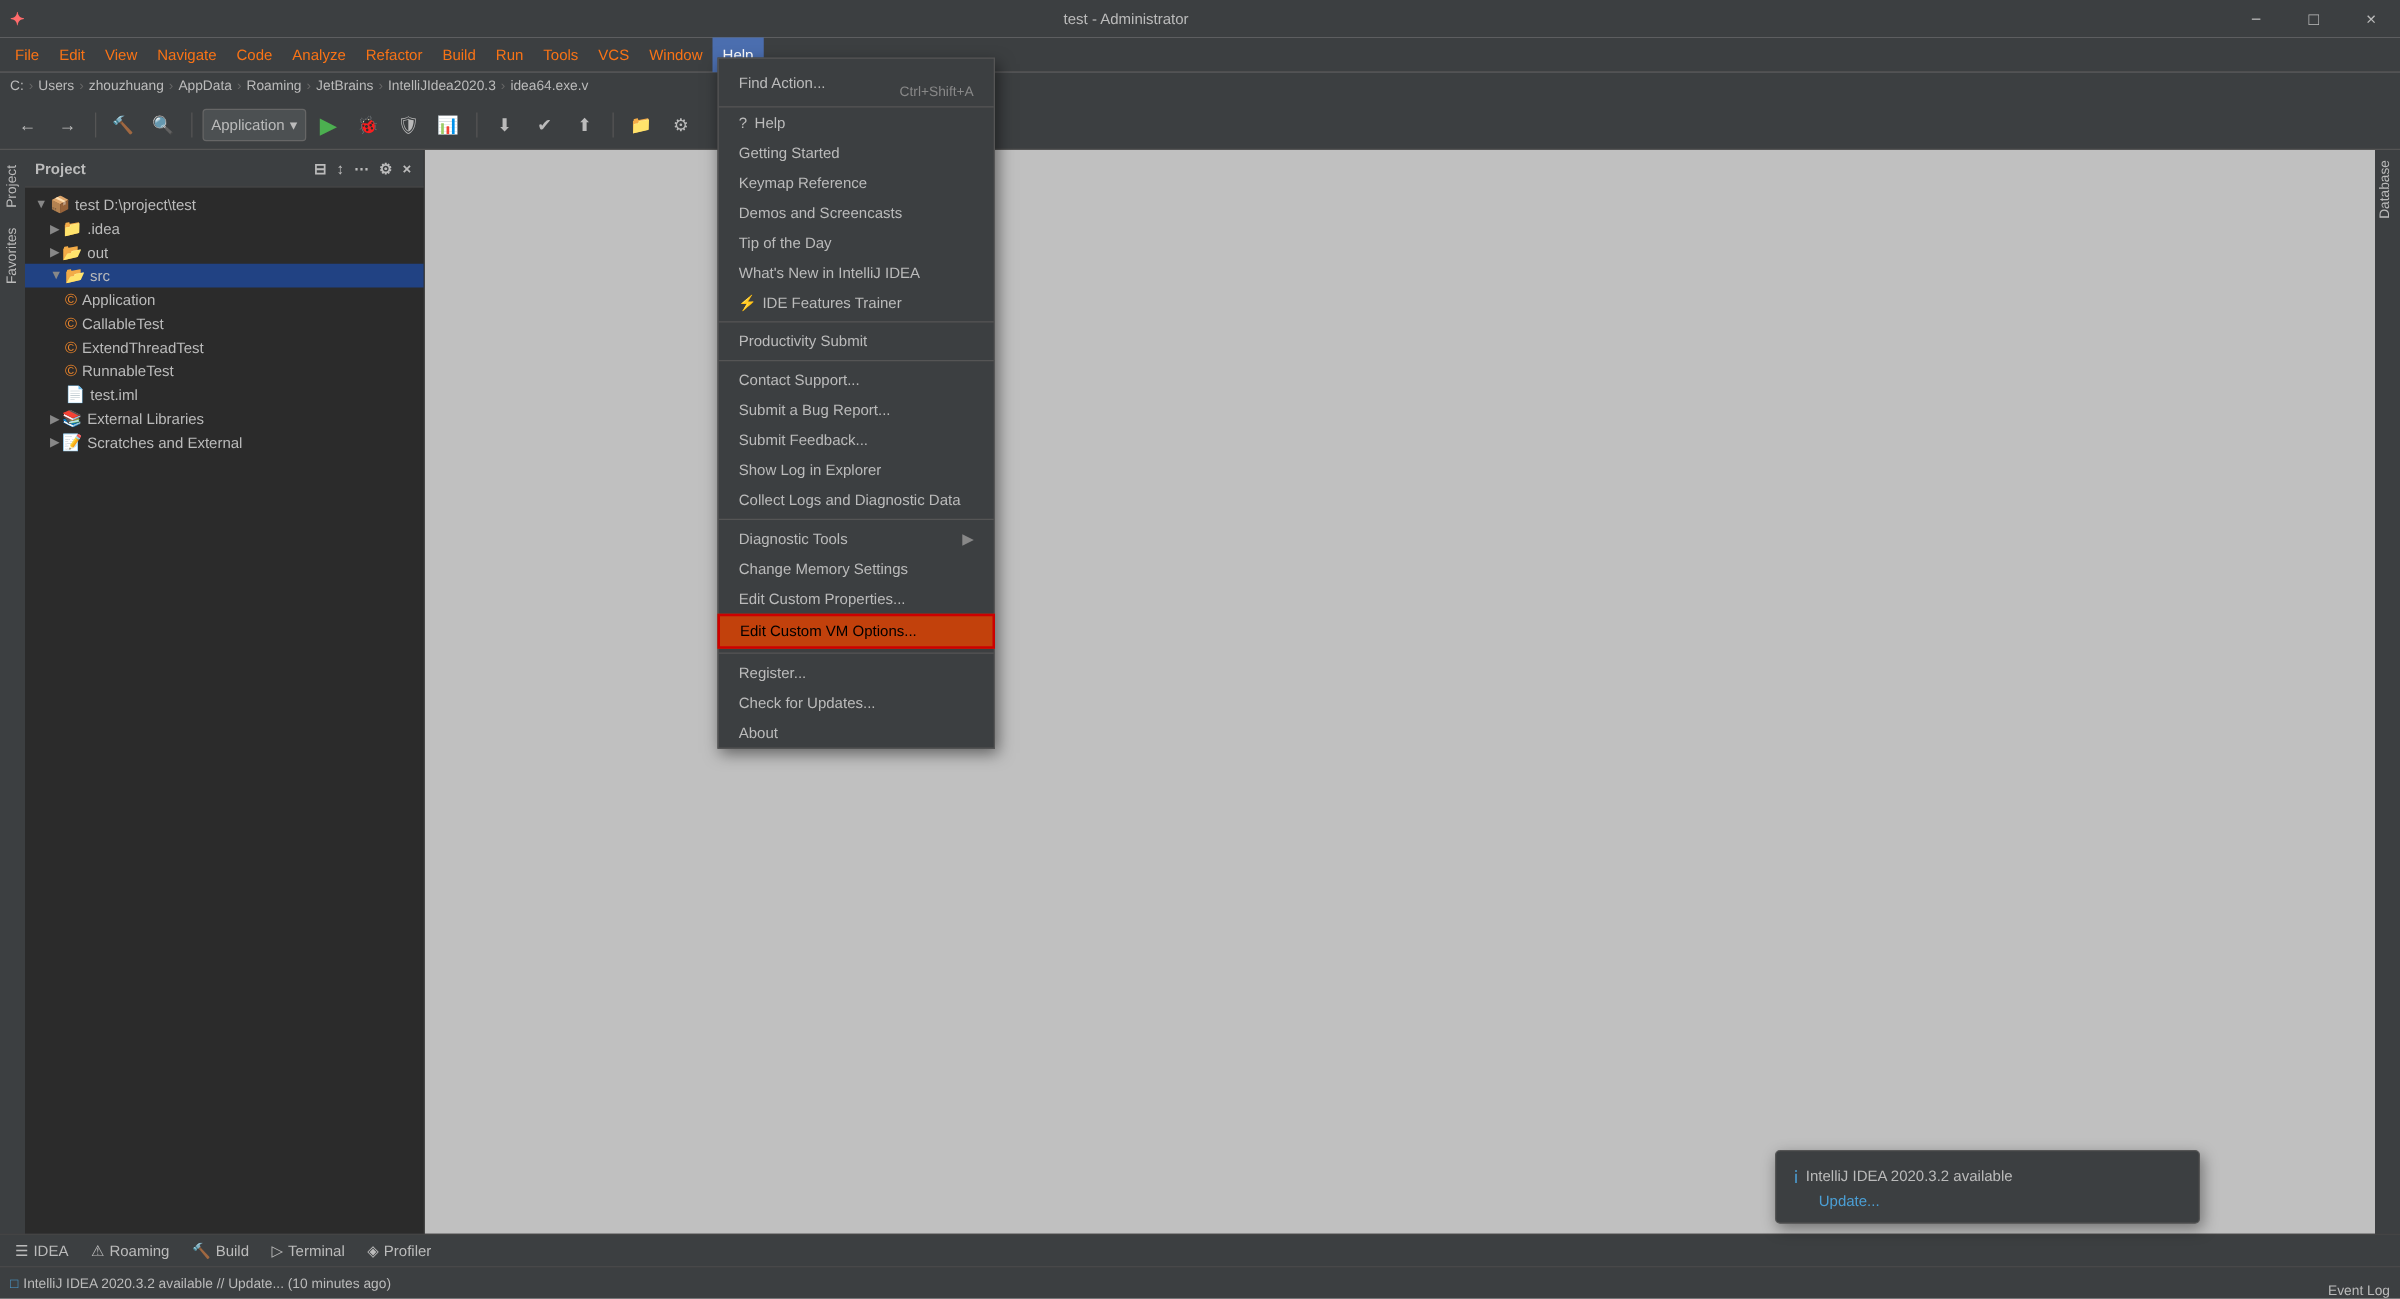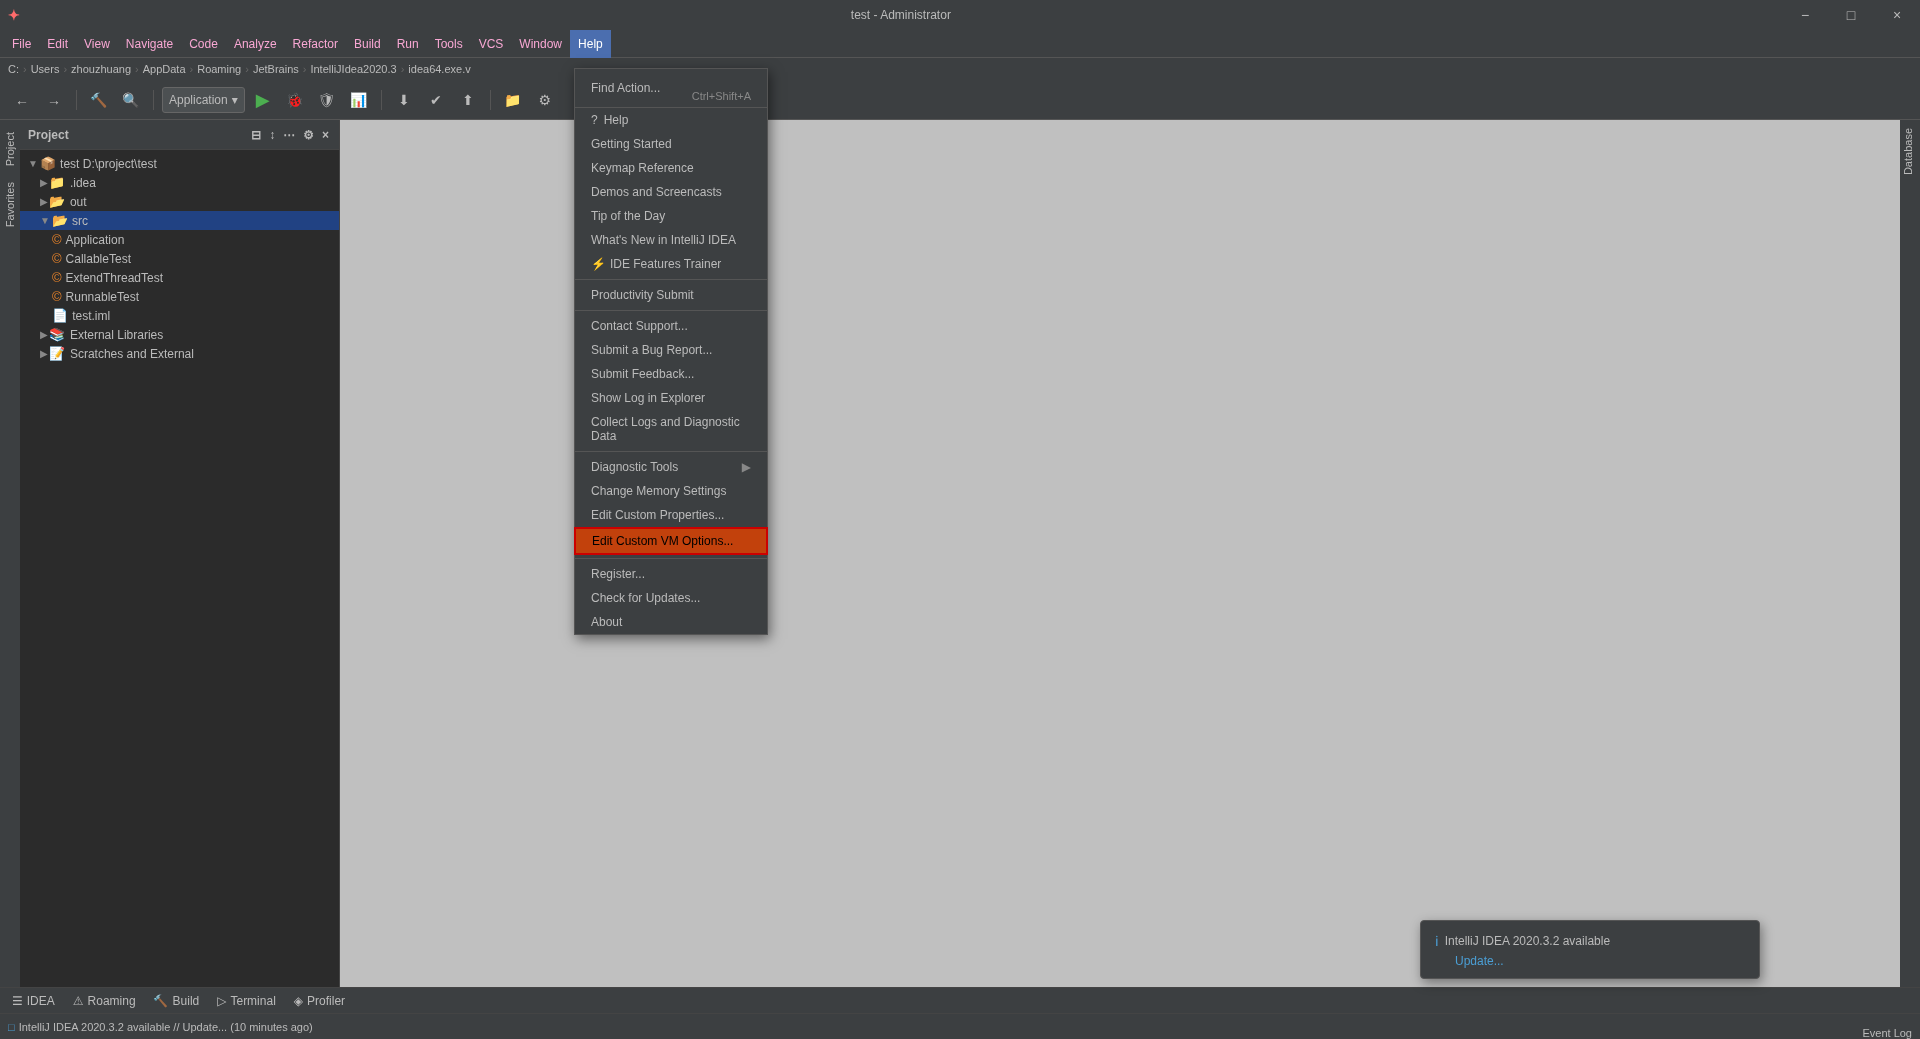--- a/index.html
+++ b/index.html
@@ -14,21 +14,21 @@
     #title-bar-center { color: #bbb; font-size: 12px; }
     #title-bar-right { display: flex; align-items: center; gap: 0; }
     .title-btn { width: 46px; height: 30px; display: flex; align-items: center; justify-content: center; color: #bbb; font-size: 14px; cursor: pointer; background: transparent; border: none; }
 
     
     #menu-bar {
       position: absolute; top: 30px; left: 0; width: 100%; height: 28px;
       background: #3c3f41; display: flex; align-items: center; padding: 0 4px;
       z-index: 100; border-bottom: 1px solid #555;
     }
-    .menu-item { color: #f9a8d4; padding: 4px 8px; cursor: pointer; font-size: 12px; height: 28px; display: flex; align-items: center; }
+    .menu-item { color: #f97316; padding: 4px 8px; cursor: pointer; font-size: 12px; height: 28px; display: flex; align-items: center; }
     .menu-item.help-active { background: #4b6eaf; color: #fff; }
 
     
     #breadcrumb-bar {
       position: absolute; top: 58px; left: 0; width: 100%; height: 22px;
       background: #3c3f41; display: flex; align-items: center; padding: 0 8px;
       font-size: 11px; color: #bbb; z-index: 100;
     }
     .breadcrumb-sep { margin: 0 4px; color: #666; }
 
@@ -79,21 +79,21 @@
     .chevron { color: #888; font-size: 10px; margin-right: 2px; }
 
     
     #main-area {
       position: absolute; top: 120px; left: 340px; right: 0; bottom: 50px;
       background: #c0c0c0; z-index: 10;
     }
 
     
     #help-menu {
-      position: absolute; top: 68px; left: 574px; width: 194px;
+      position: absolute; top: 46px; left: 574px; width: 222px;
       background: #3c3f41; border: 1px solid #555; z-index: 200;
       box-shadow: 2px 4px 12px rgba(0,0,0,0.5);
     }
     .help-menu-item {
       display: flex; align-items: center; padding: 5px 16px; cursor: pointer;
       color: #bbb; font-size: 12px; position: relative;
     }
     .help-menu-item.active-item {
       background: #c2410c; color: #000;
       border: 2px solid #cc0000; margin: 0 -1px;

